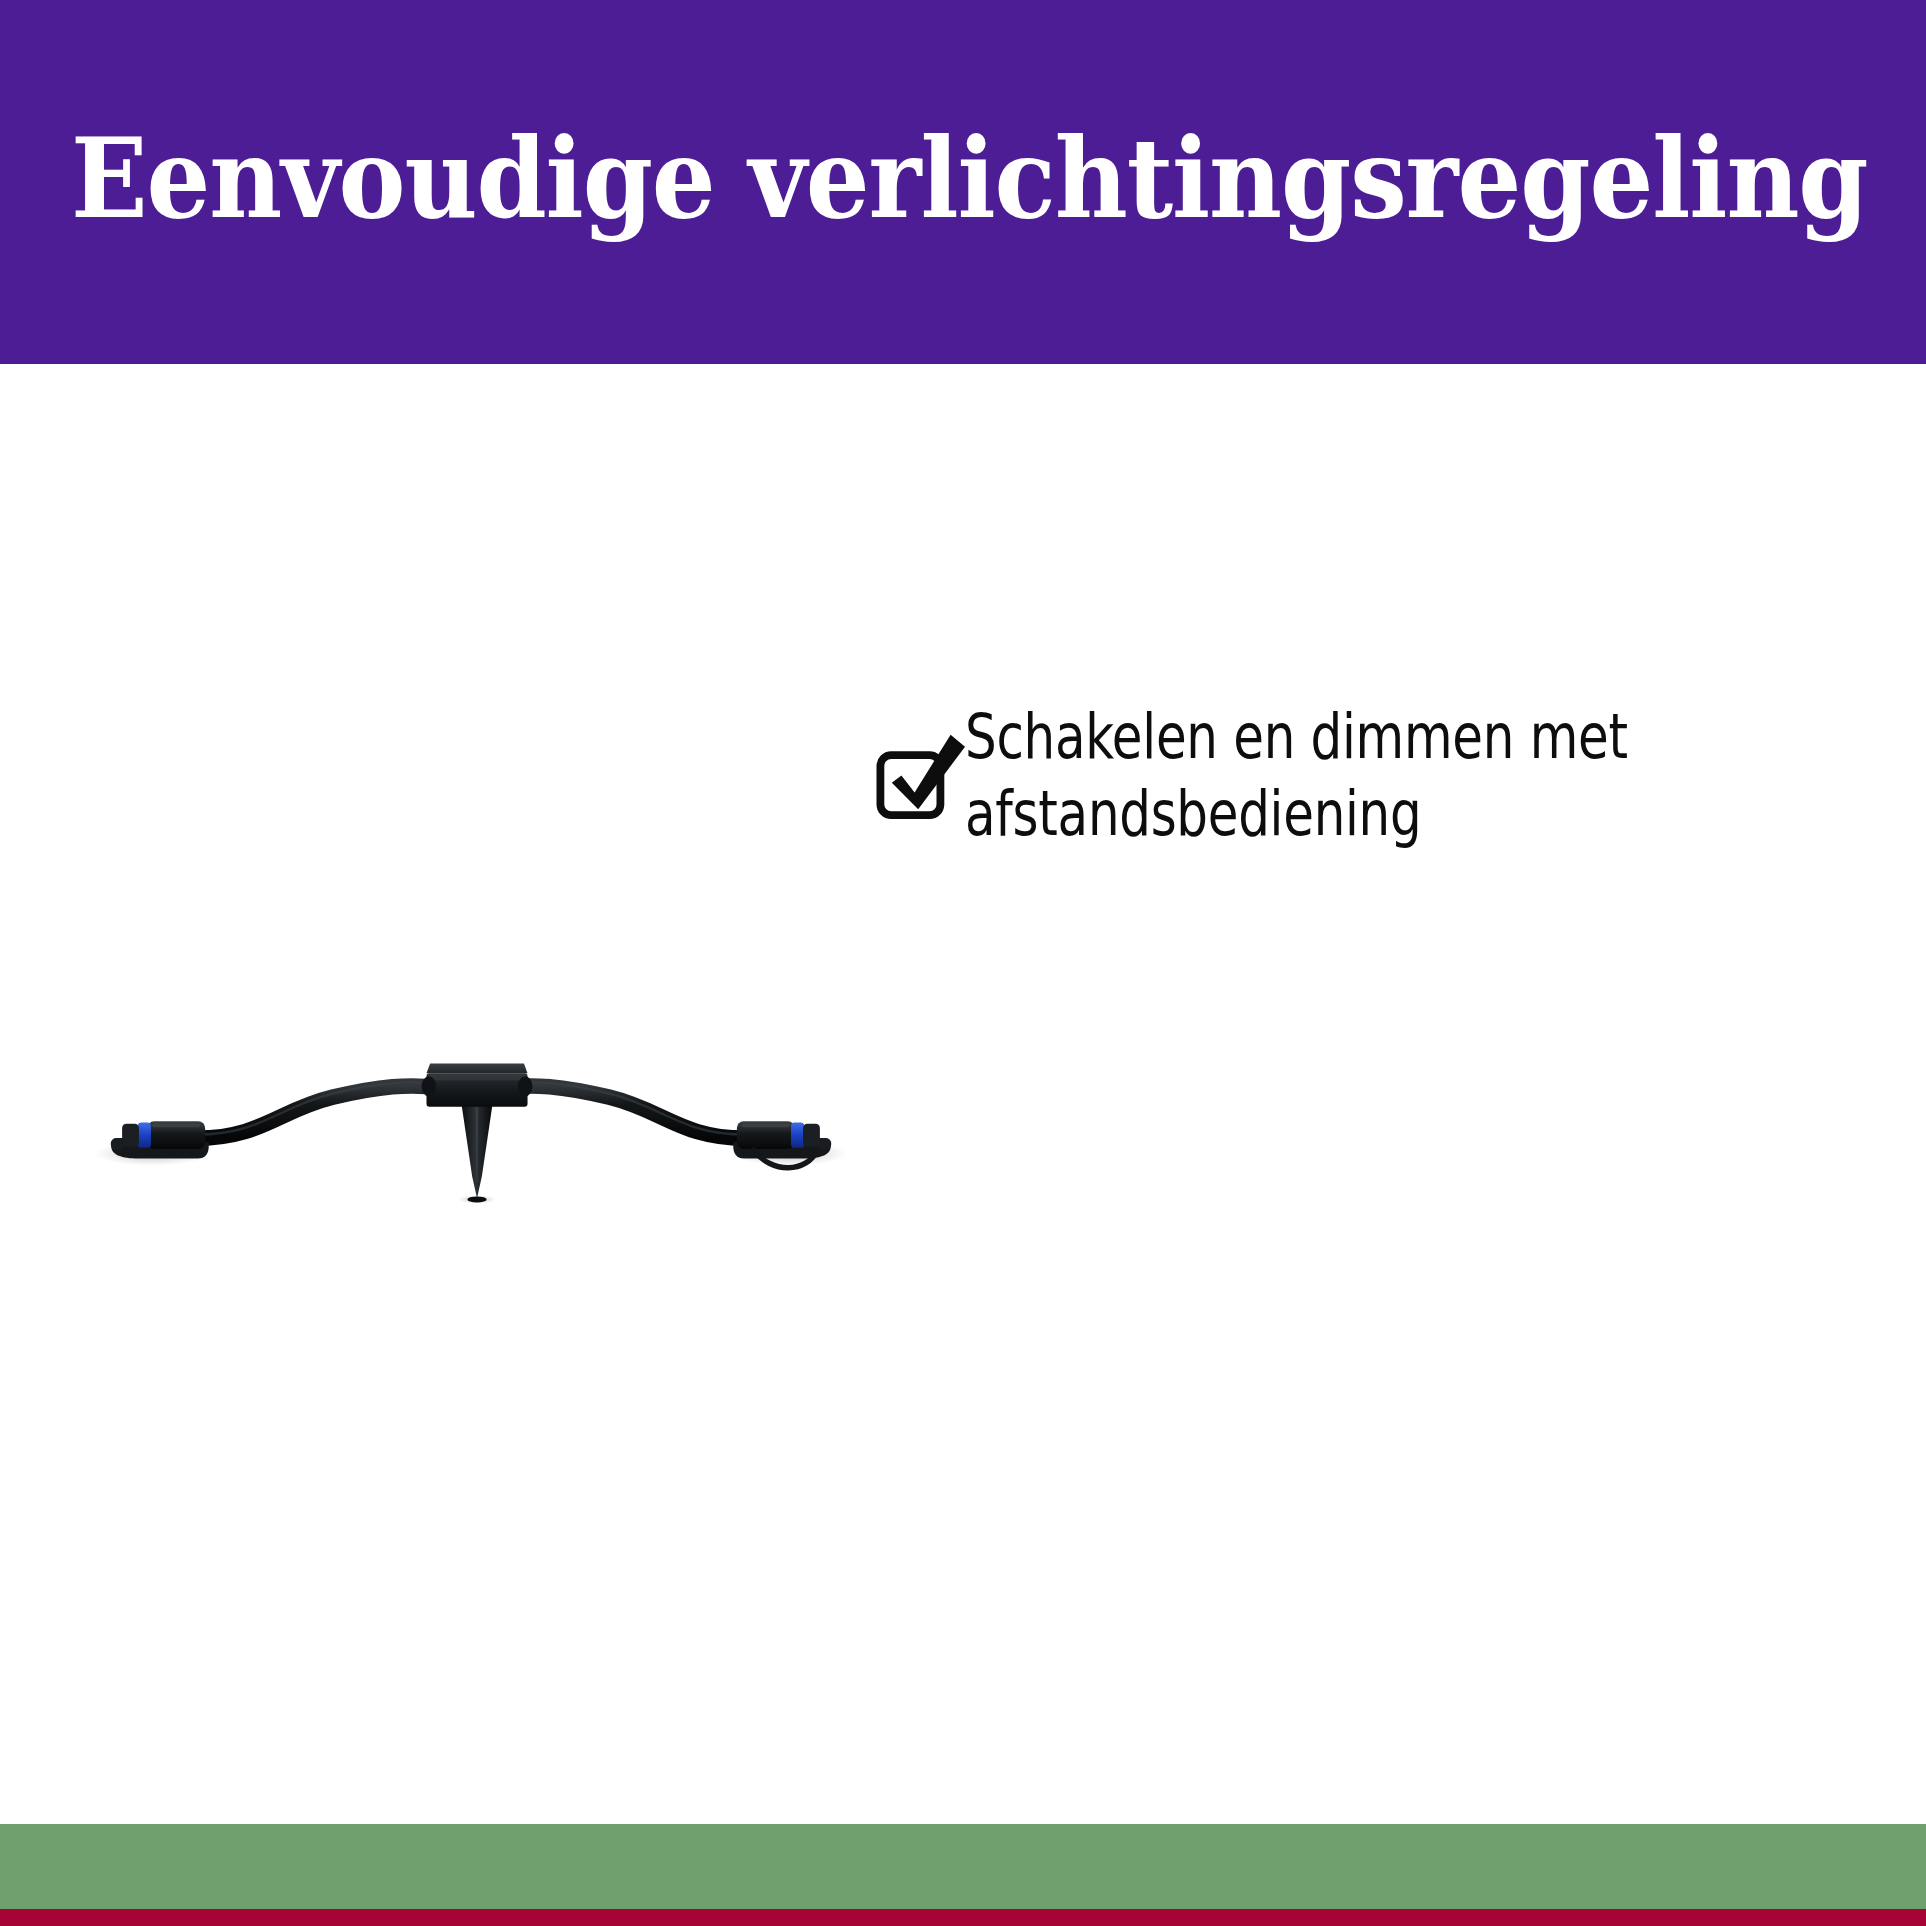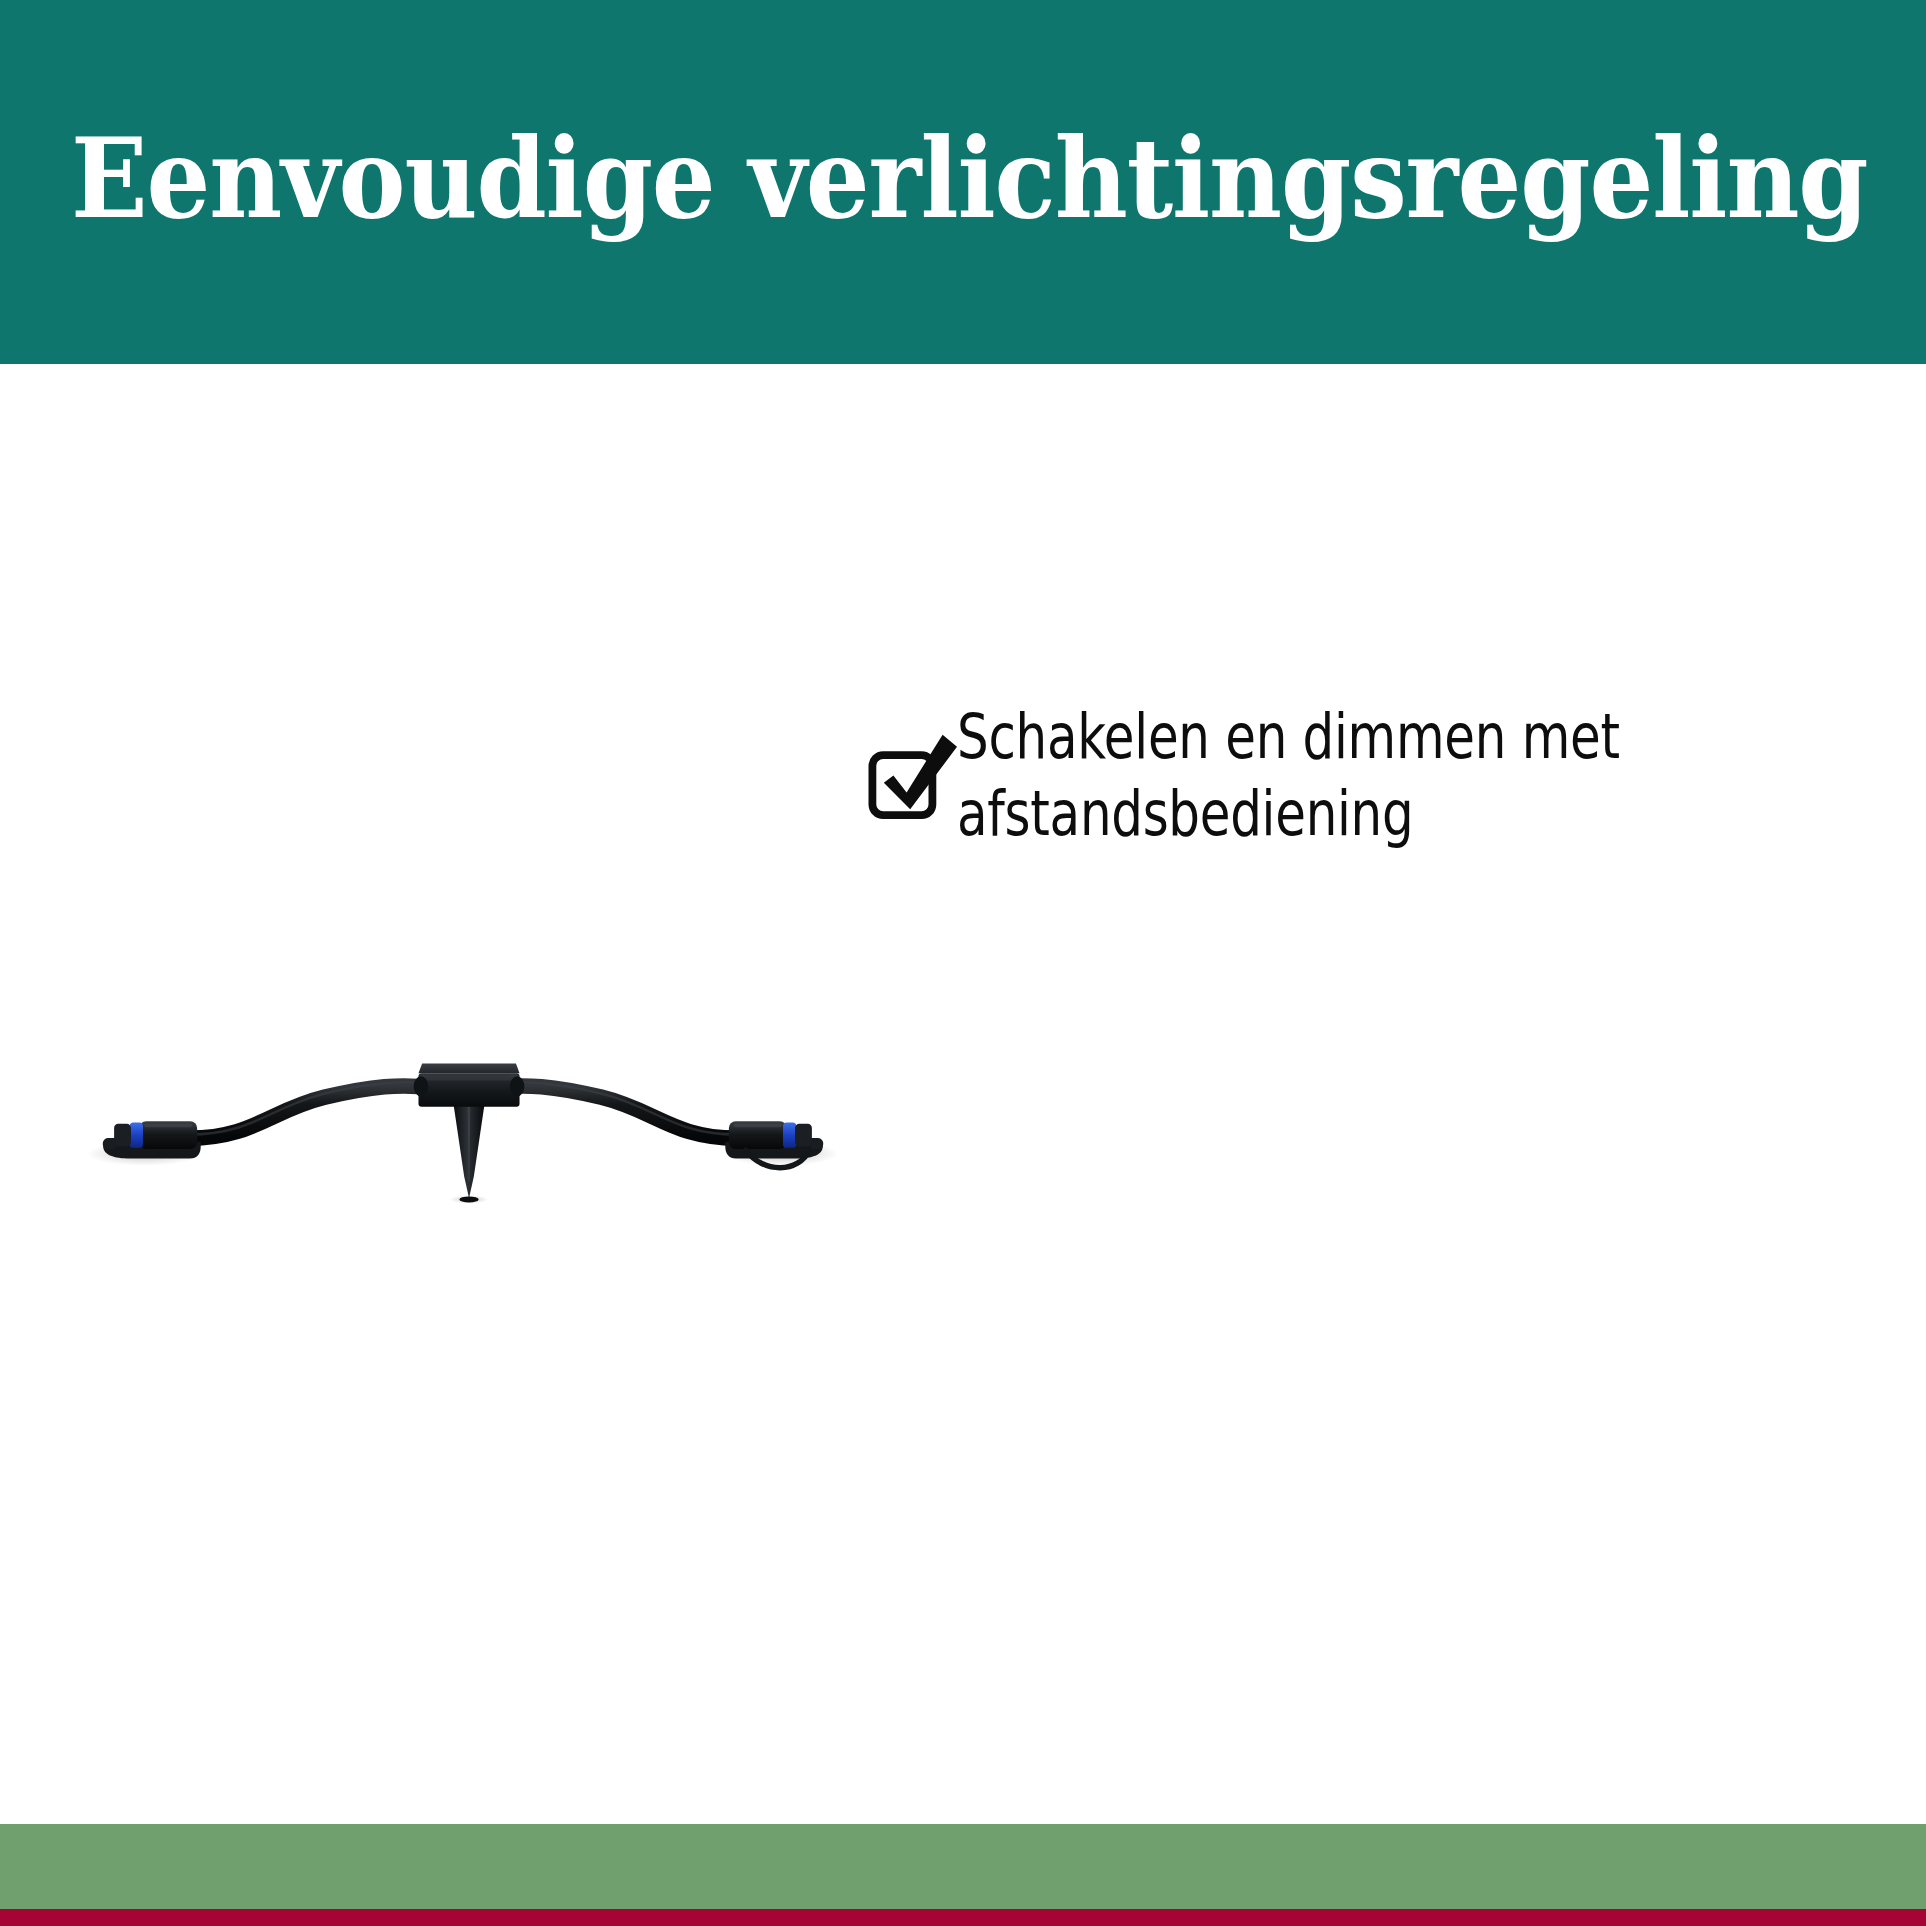--- a/index.html
+++ b/index.html
@@ -15,41 +15,41 @@
     font-family: "Liberation Sans", sans-serif;
   }
 
   
   .header-band {
     position: absolute;
     left: 0;
     top: 0;
     width: 1926px;
     height: 364px;
-    background: #0f766e;
+    background: #4c1d95;
   }
   .header-title {
     position: absolute;
     left: 71px;
     top: 118px;
     color: #ffffff;
     font-family: "DejaVu Serif", "Liberation Serif", serif;
     font-weight: 700;
     font-size: 111px;
     line-height: 120px;
     letter-spacing: -1.2px;
     transform: scaleX(0.905);
     transform-origin: left top;
     white-space: nowrap;
   }
 
   
   .stage {
     position: absolute;
-    left: 0;
+    left: 8px;
     top: 364px;
     width: 1732px;
     height: 1460px;
     background: #ffffff;
   }
 
   
   .product {
     position: absolute;
     left: 72px;

